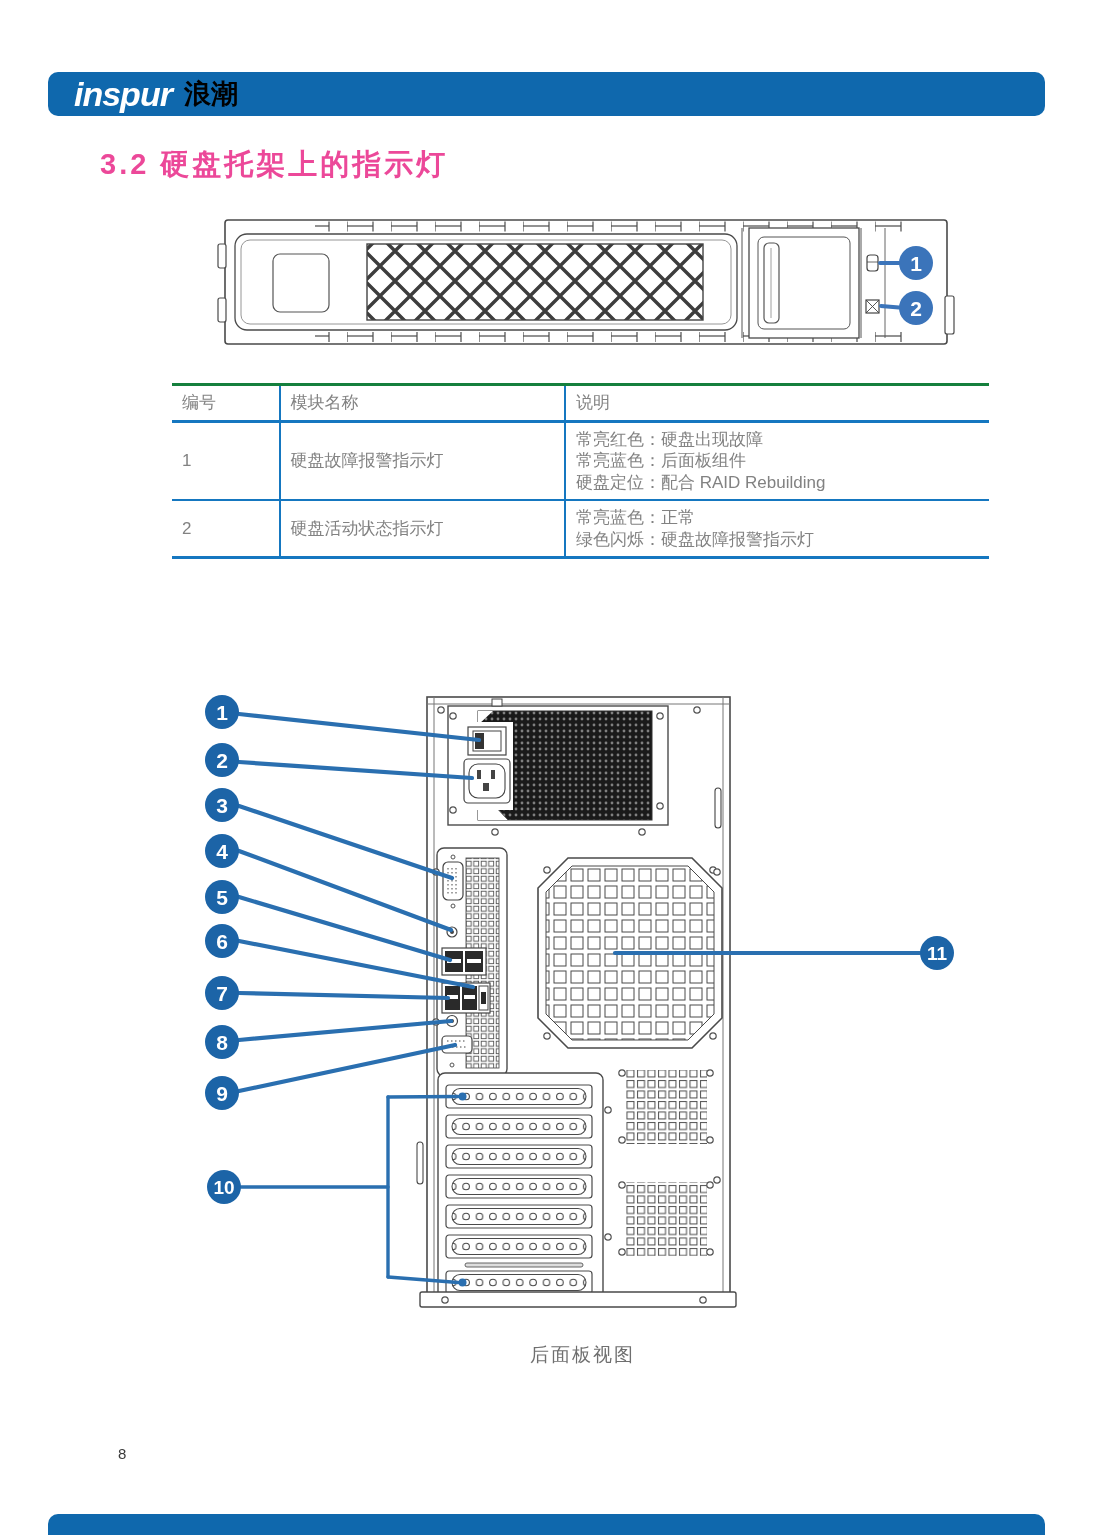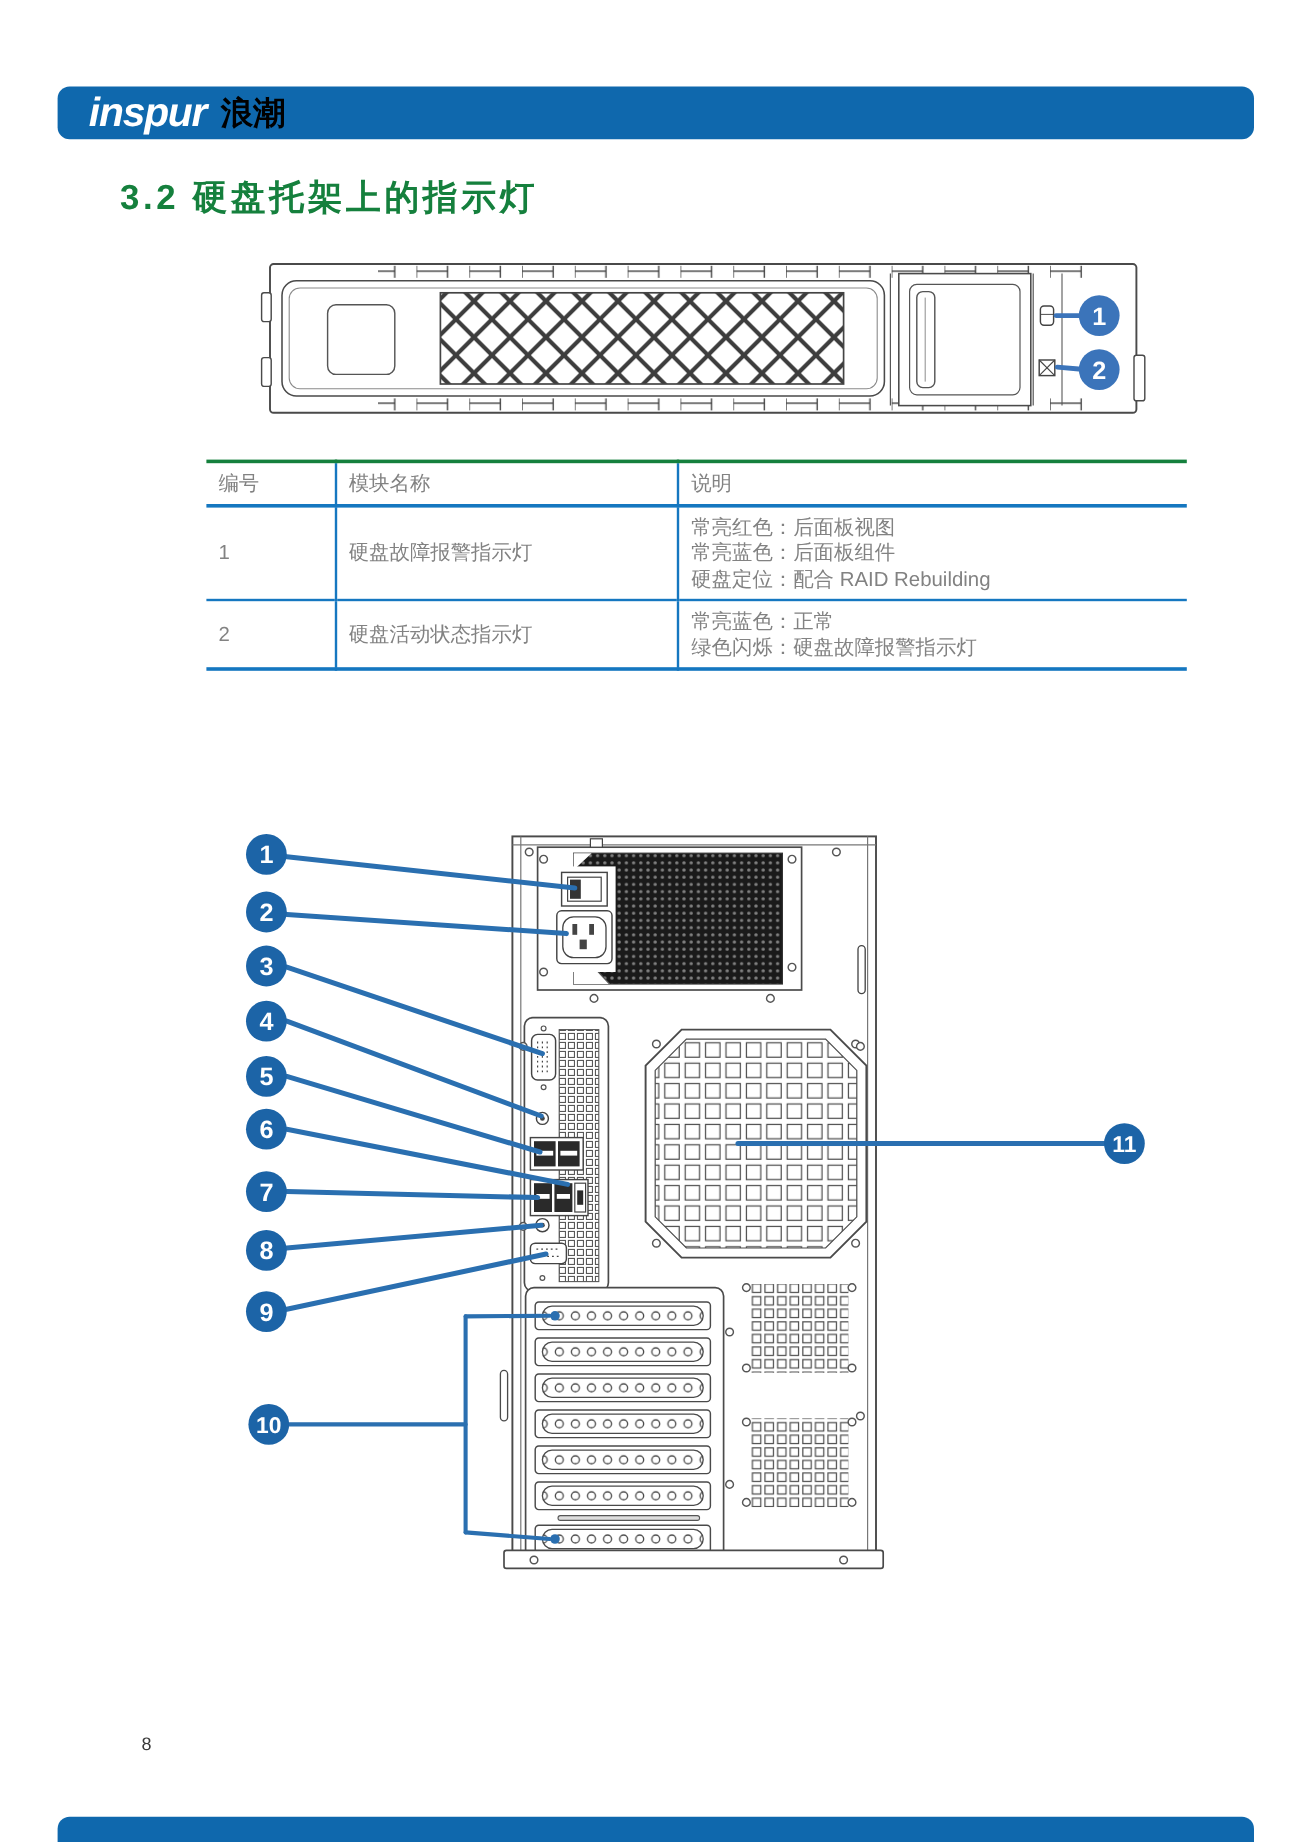--- a/index.html
+++ b/index.html
@@ -6,21 +6,21 @@
   .page{position:relative;width:1093px;height:1535px;background:#fff;overflow:hidden;
         font-family:"Liberation Sans","DejaVu Sans",sans-serif;padding-left:13px;}
   
   .top-bar{position:absolute;left:48px;top:72px;width:997px;height:44px;
            background:#0f68ad;border-radius:10px;display:flex;align-items:center;padding-left:26px;box-sizing:border-box;}
   .bottom-bar{position:absolute;left:48px;top:1514px;width:997px;height:21px;
            background:#0f68ad;border-radius:10px 10px 0 0;}
   .logo-en{color:#fff;font-size:34px;font-weight:bold;font-style:italic;letter-spacing:-1px;line-height:1;}
   .logo-cn{color:#000000;font-size:27px;font-weight:bold;margin-left:12px;line-height:1;}
   
-  .sec{position:absolute;margin:0;color:#15803d;font-weight:bold;font-size:29px;letter-spacing:3px;}
+  .sec{position:absolute;margin:0;color:#ec4899;font-weight:bold;font-size:29px;letter-spacing:3px;}
   .sec32{left:100px;top:145px;}
   .sec33{left:100px;top:593px;}
   
   .tray-fig{position:absolute;left:215px;top:206px;width:740px;height:152px;}
   .rear-fig{position:absolute;left:195px;top:680px;width:775px;height:640px;}
   .caption{position:absolute;left:195px;top:1342px;width:775px;text-align:center;
            color:#6f6f6f;font-size:19px;letter-spacing:2px;}
   .page-num{position:absolute;left:118px;top:1445px;color:#3a3a3a;font-size:15px;}
   
   .led-table{position:absolute;left:172px;top:383px;width:817px;border-collapse:collapse;
@@ -103,21 +103,21 @@
         <th class="c1">编号</th>
         <th class="c2">模块名称</th>
         <th class="c3">说明</th>
       </tr>
     </thead>
     <tbody>
       <tr class="r1">
         <td class="c1">1</td>
         <td class="c2">硬盘故障报警指示灯</td>
         <td class="c3 desc-cell">
-          <div>常亮红色：后面板视图</div>
+          <div>常亮红色：硬盘出现故障</div>
           <div>常亮蓝色：后面板组件</div>
           <div>硬盘定位：配合 RAID Rebuilding</div>
         </td>
       </tr>
       <tr class="r2">
         <td class="c1">2</td>
         <td class="c2">硬盘活动状态指示灯</td>
         <td class="c3 desc-cell">
           <div>常亮蓝色：正常</div>
           <div>绿色闪烁：硬盘故障报警指示灯</div>
@@ -342,15 +342,16 @@
             <text class="co" x="29" y="514" font-size="19" text-anchor="middle">10</text>
           </g>
         <g>
             <circle cx="742" cy="273" r="17" fill="#1c64a7"></circle>
             <text class="co" x="742" y="280" font-size="19" text-anchor="middle">11</text>
           </g>
       </g>
     </svg>
   </div>
 
+  <div class="caption">后面板视图</div>
   <div class="page-num">8</div>
   <div class="bottom-bar"></div>
 </div>
 
 </body></html>

